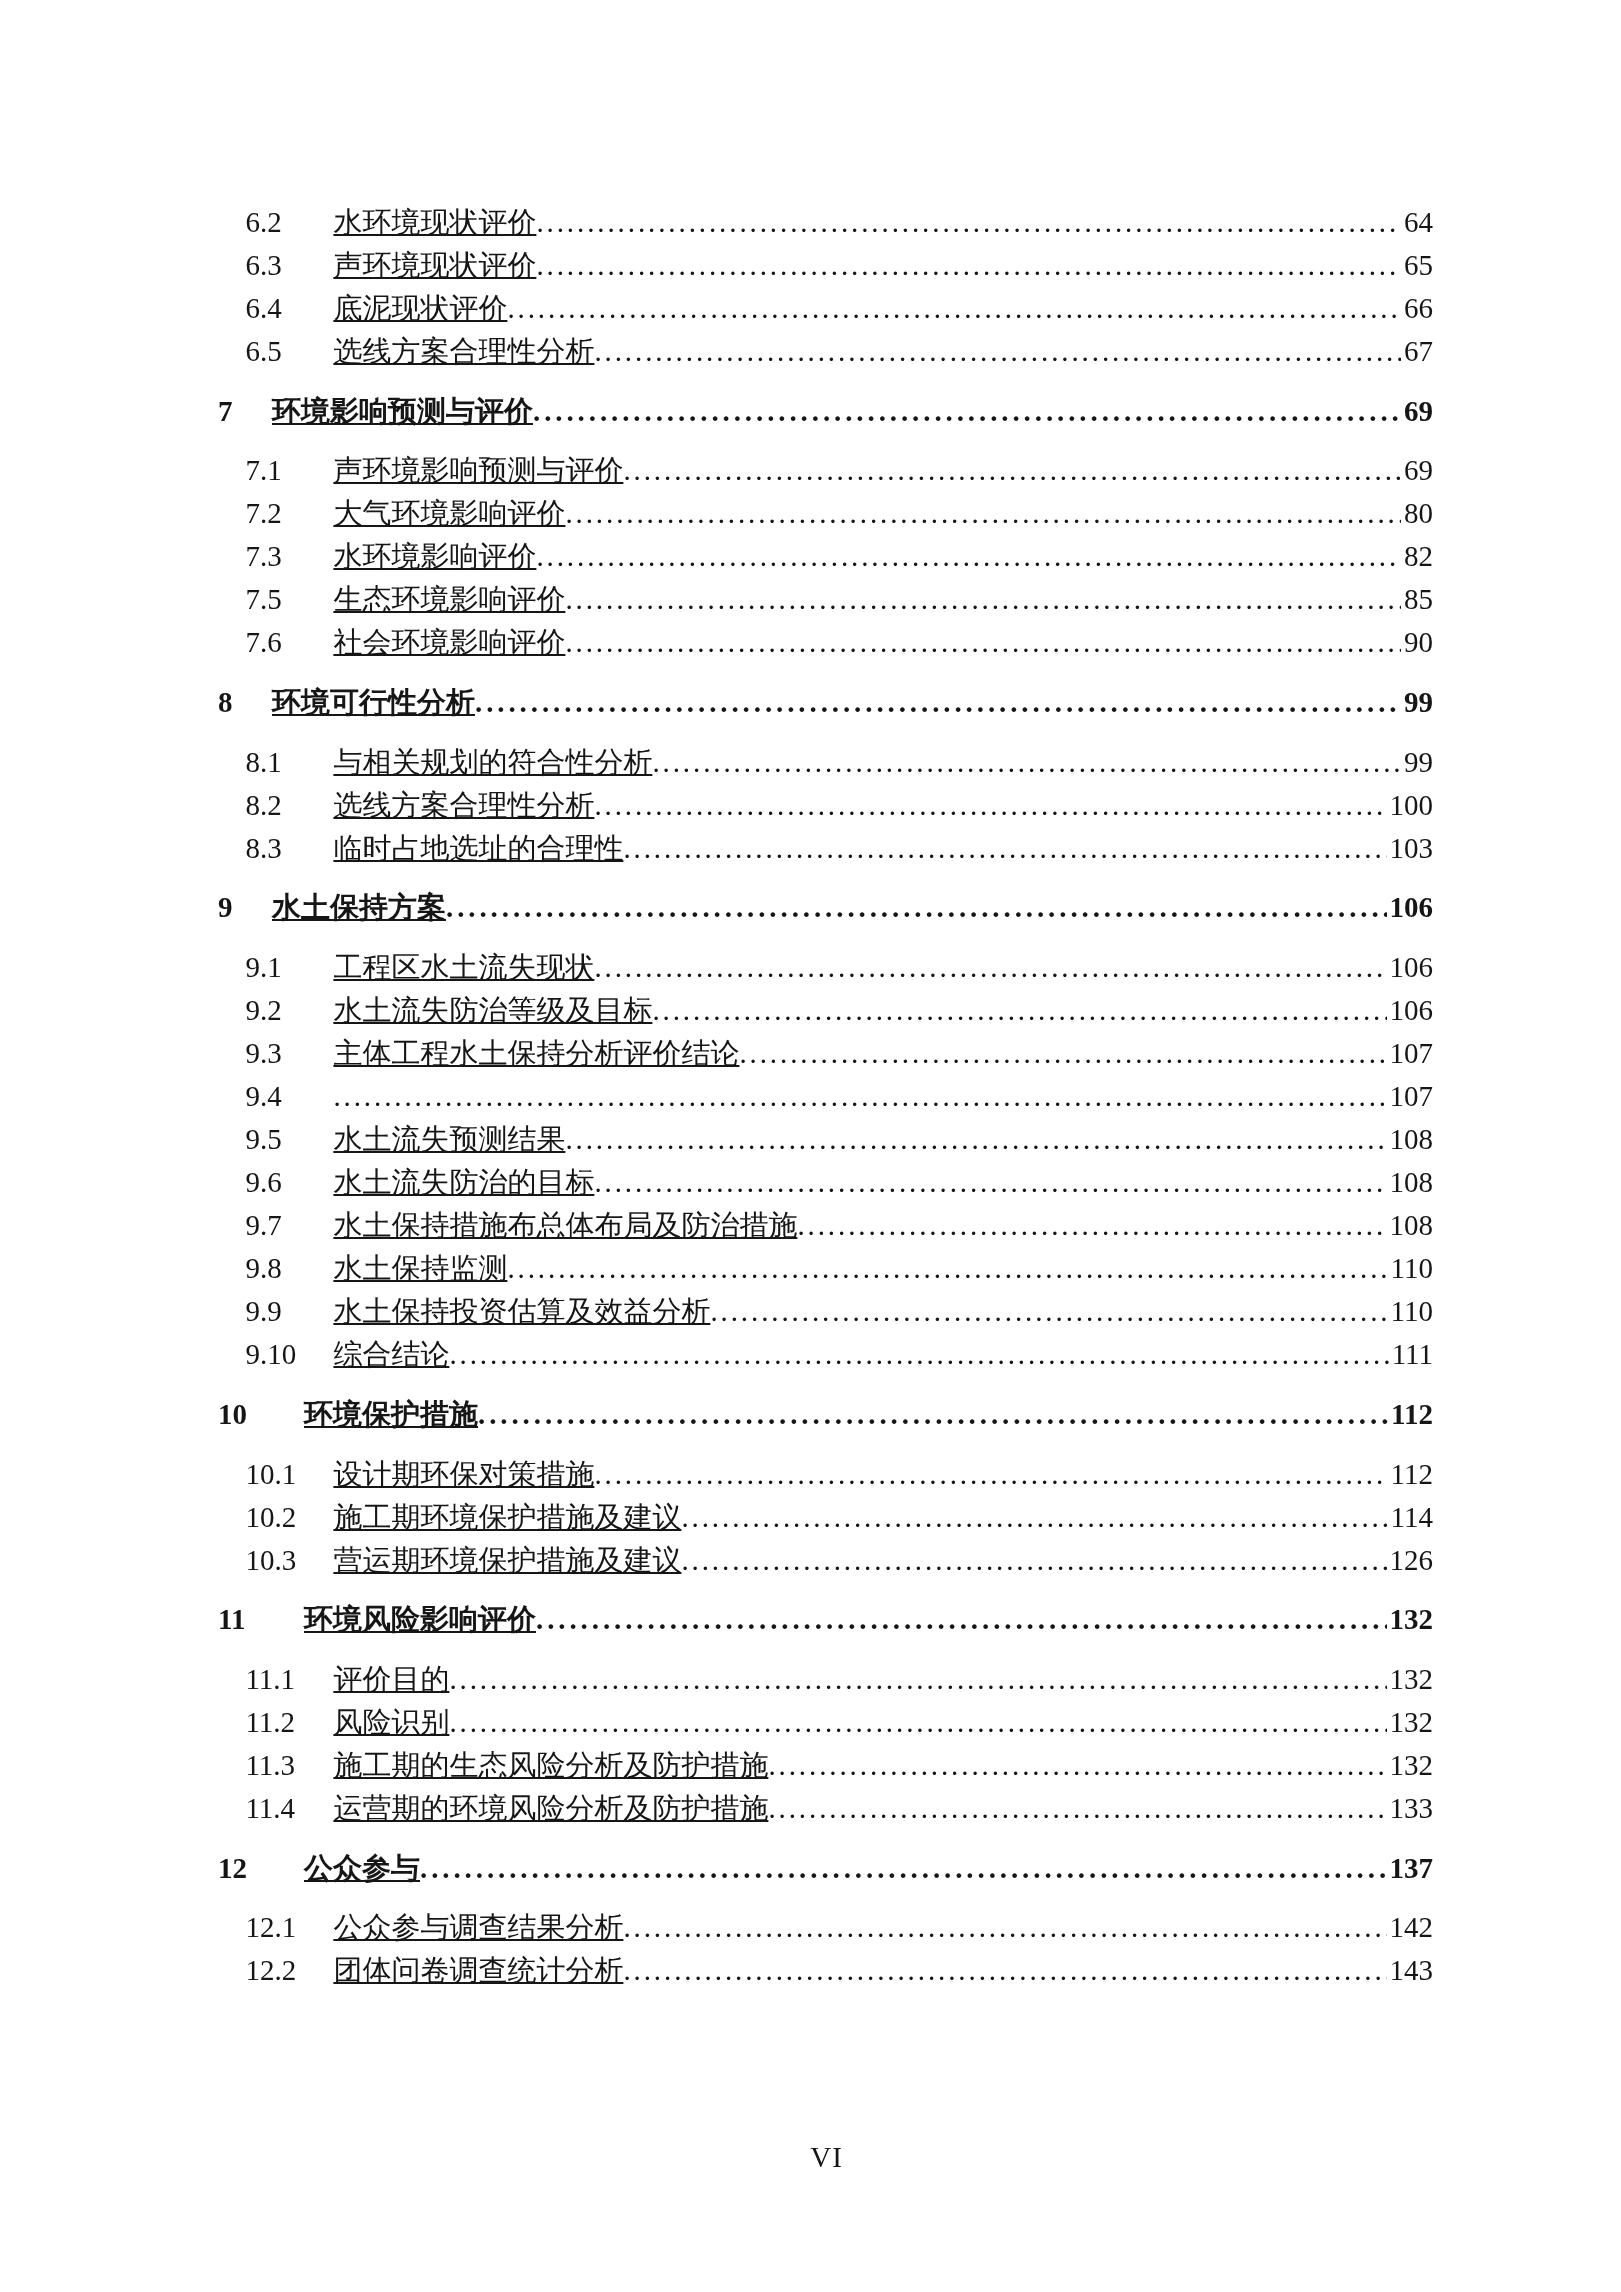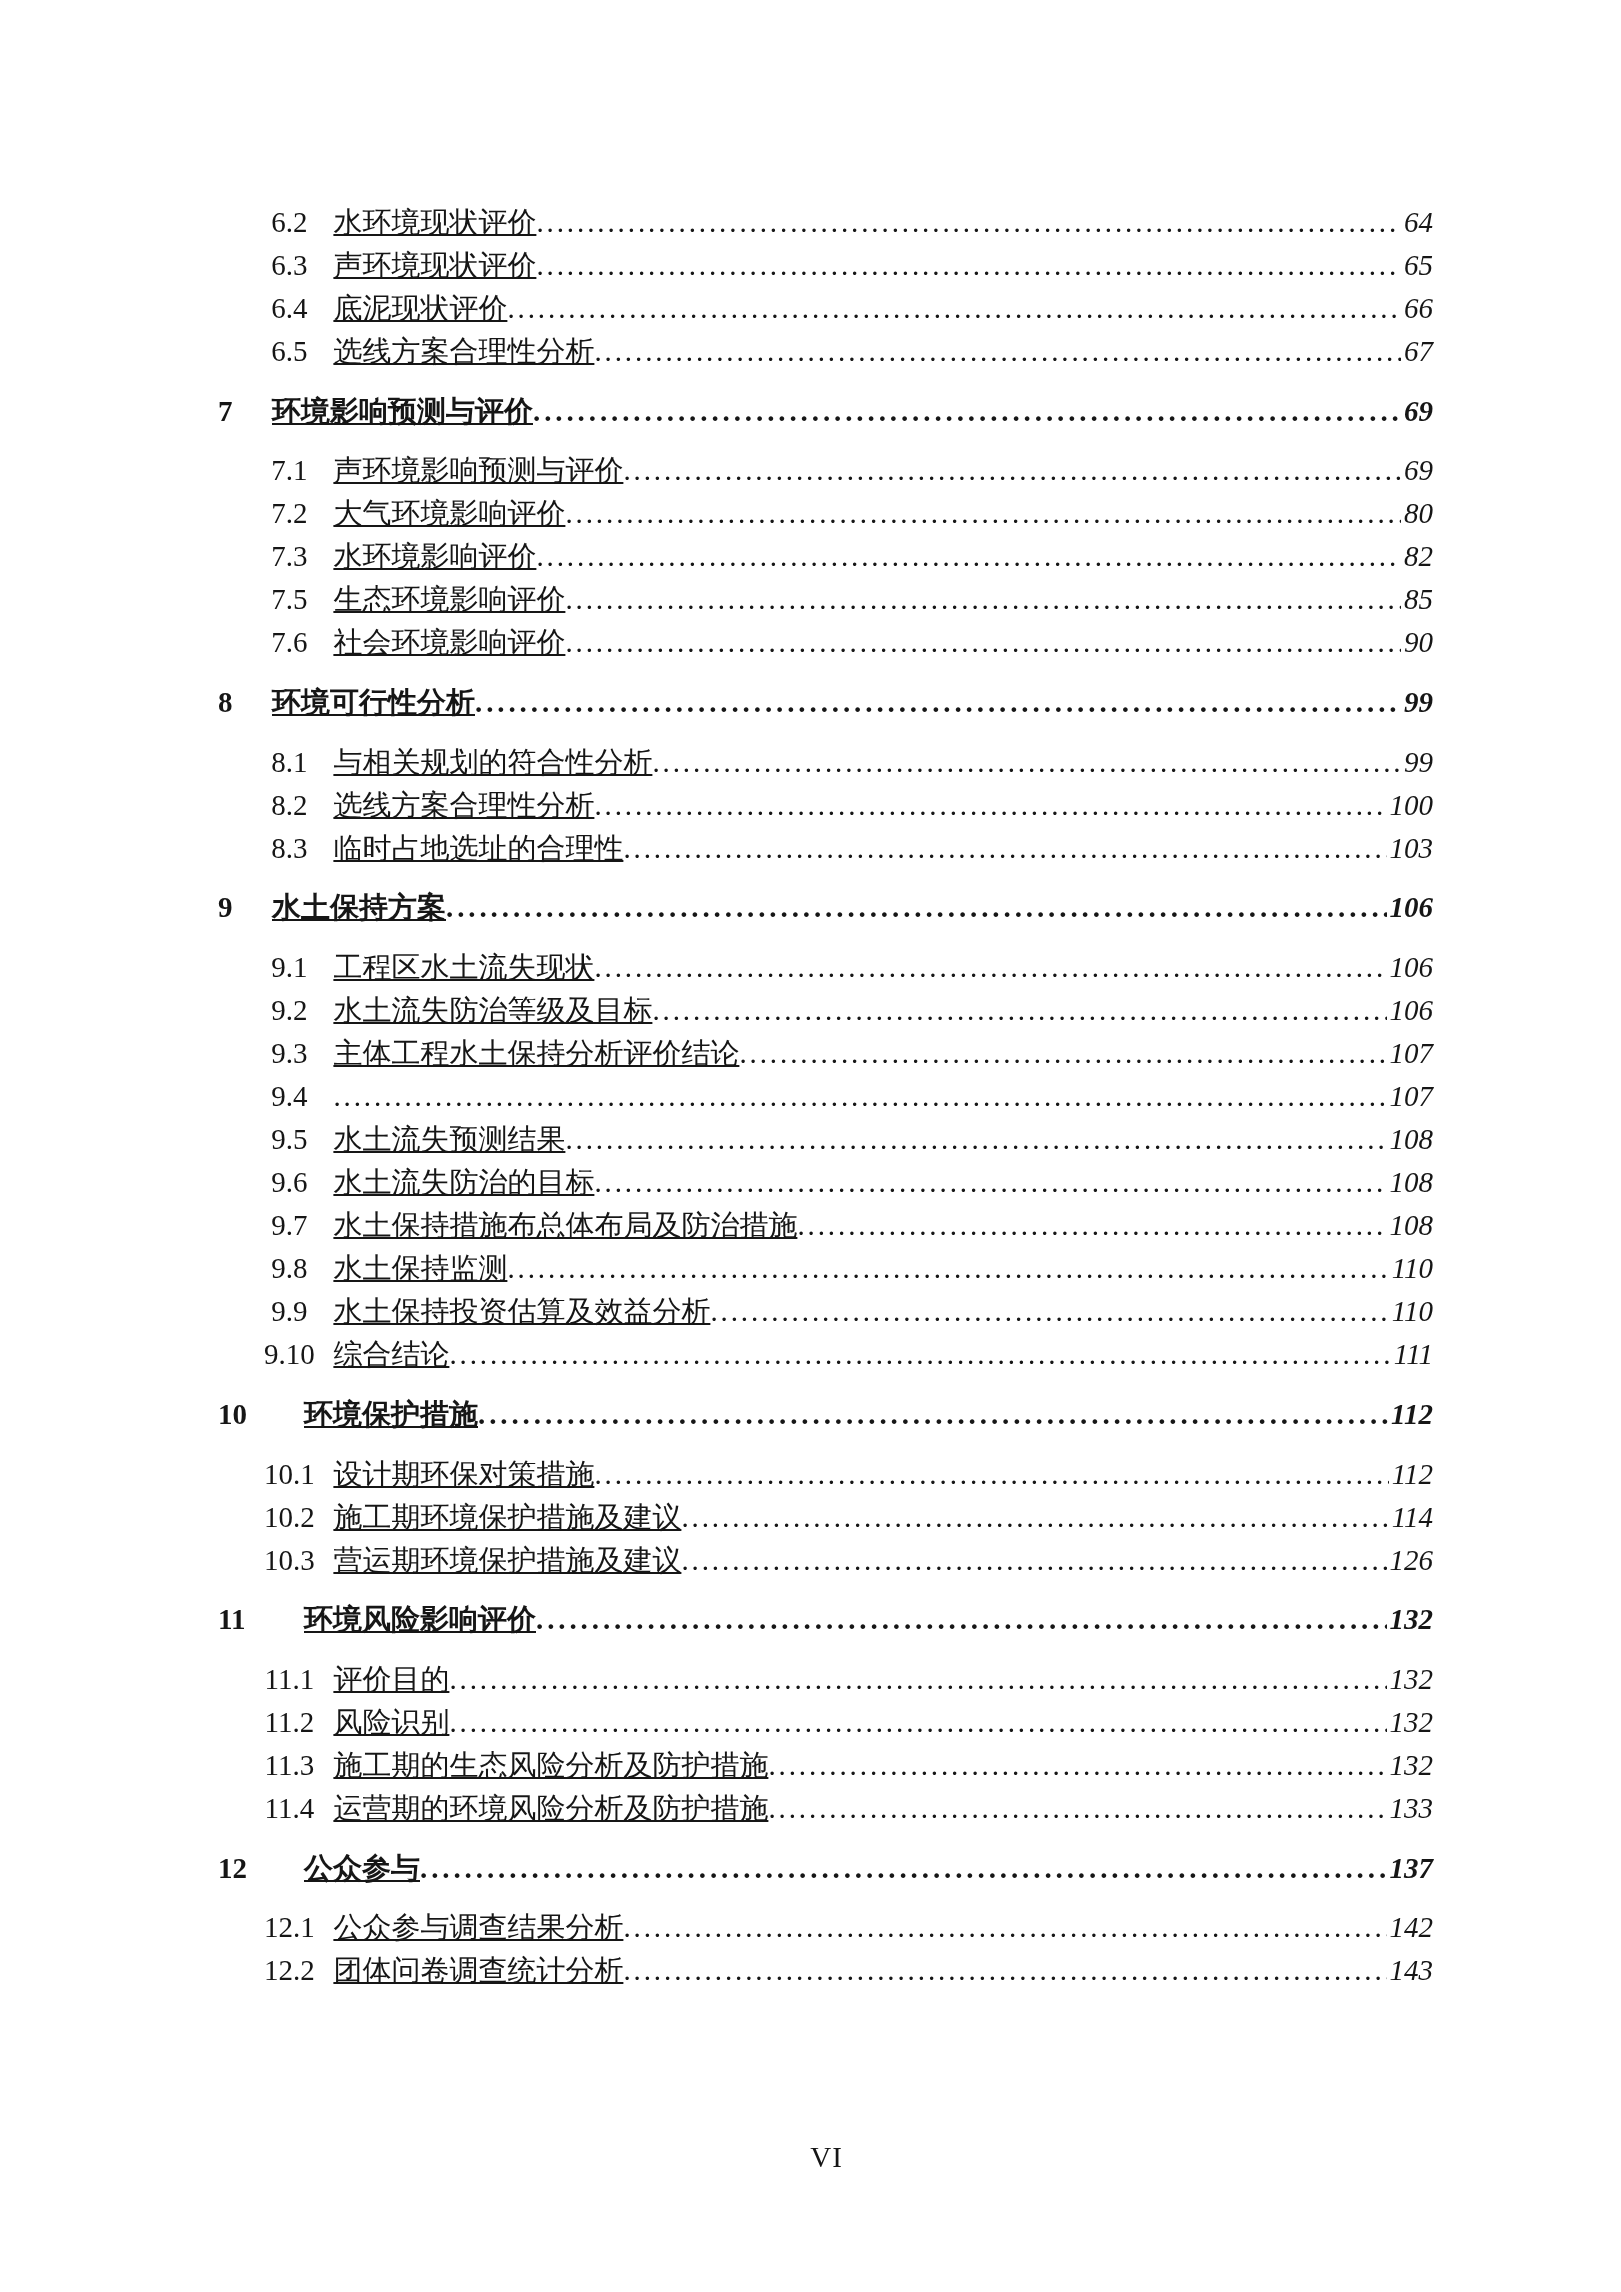--- a/index.html
+++ b/index.html
@@ -16,33 +16,33 @@
   }
   .toc { padding: 201px 188px 0 218px; }
   .row {
     display: flex;
     align-items: baseline;
     height: 43px;
     line-height: 43px;
     white-space: nowrap;
   }
   .row.l1 { font-weight: bold; margin: 16.7px 0; }
-  .row.l2 { padding-left: 27.4px; text-align: center; }
+  .row.l2 { padding-left: 27.4px; }
   .num  { flex: 0 0 auto; display: inline-block; }
   .l1 .num { width: 54px; }
   .l1.widenum .num { width: 86px; }
   .l2 .num { width: 88px; }
   .title { flex: 0 0 auto; text-decoration: underline; }
   .leader { flex: 1 1 auto; overflow: hidden; vertical-align: baseline; }
   .leader::after {
     content: "..............................................................................................................................................................................................";
     letter-spacing: 2.9px;
   }
   .l1 .leader::after { letter-spacing: 3.9px; font-weight: bold; }
-  .pageno { flex: 0 0 auto; padding-left: 2.9px; font-style: italic; }
+  .pageno { flex: 0 0 auto; padding-left: 2.9px; }
   .footer {
     position: absolute;
     top: 2141px;
     left: 16px;
     width: 100%;
     text-align: center;
     font-size: 29px;
     letter-spacing: 1px;
   }
 </style>

